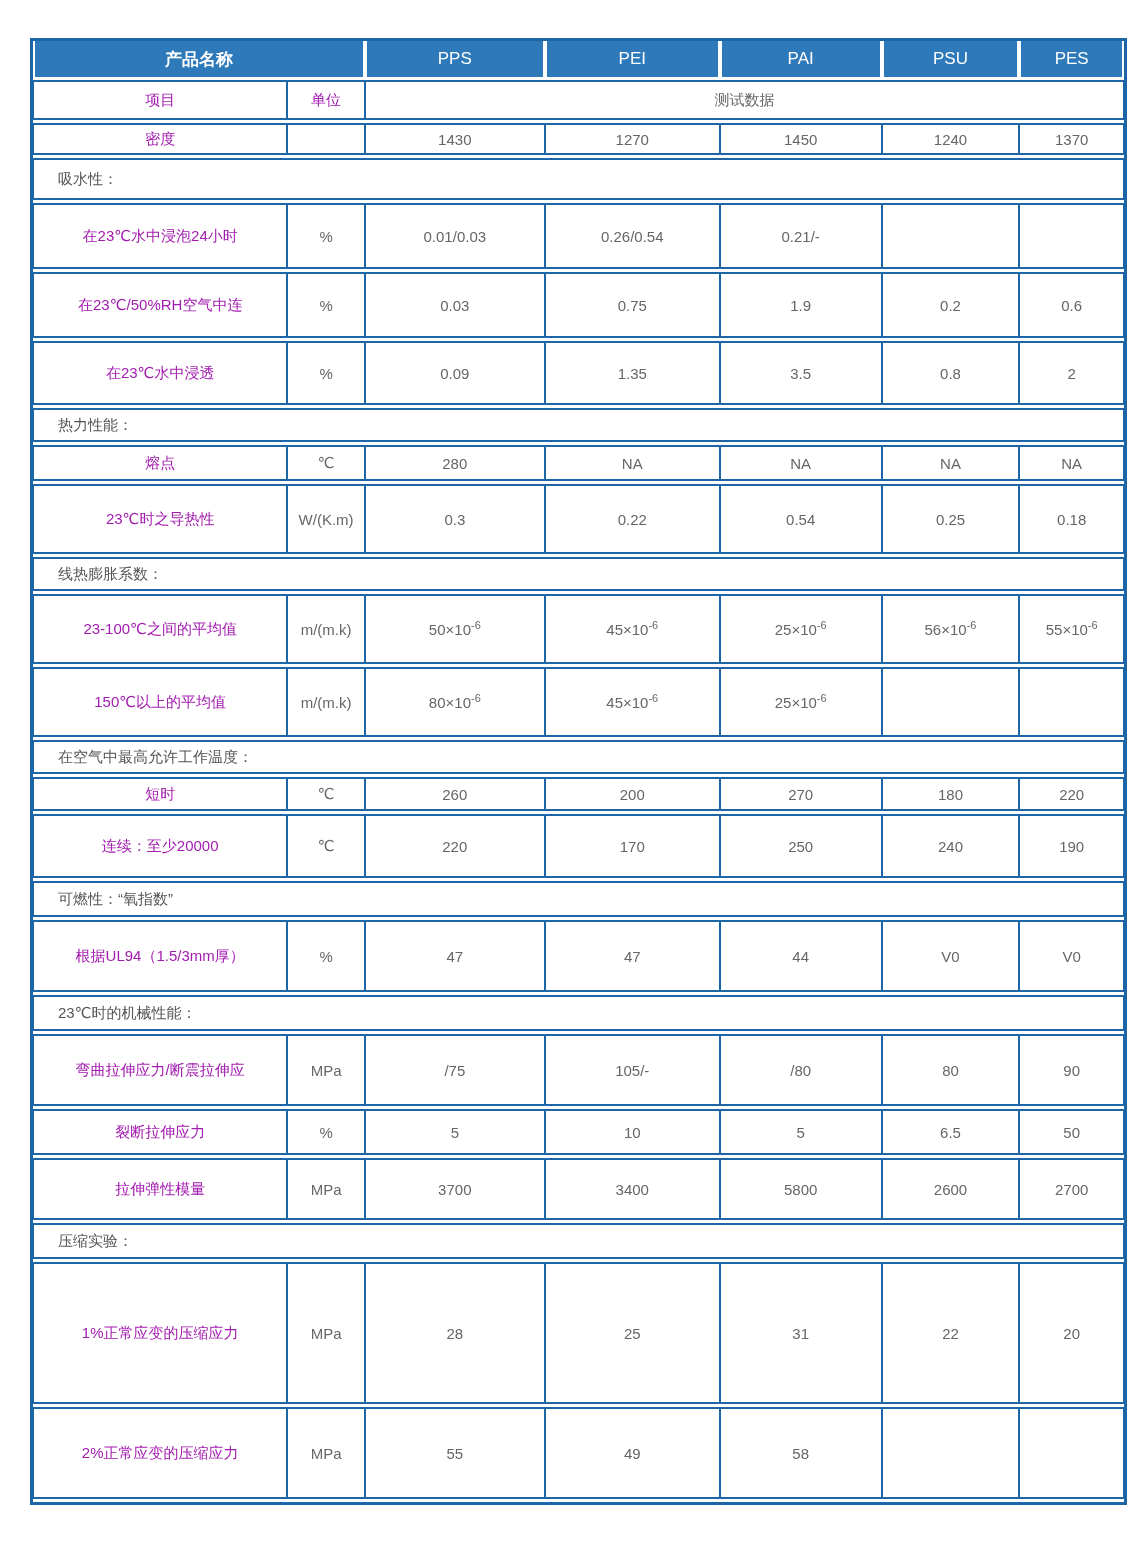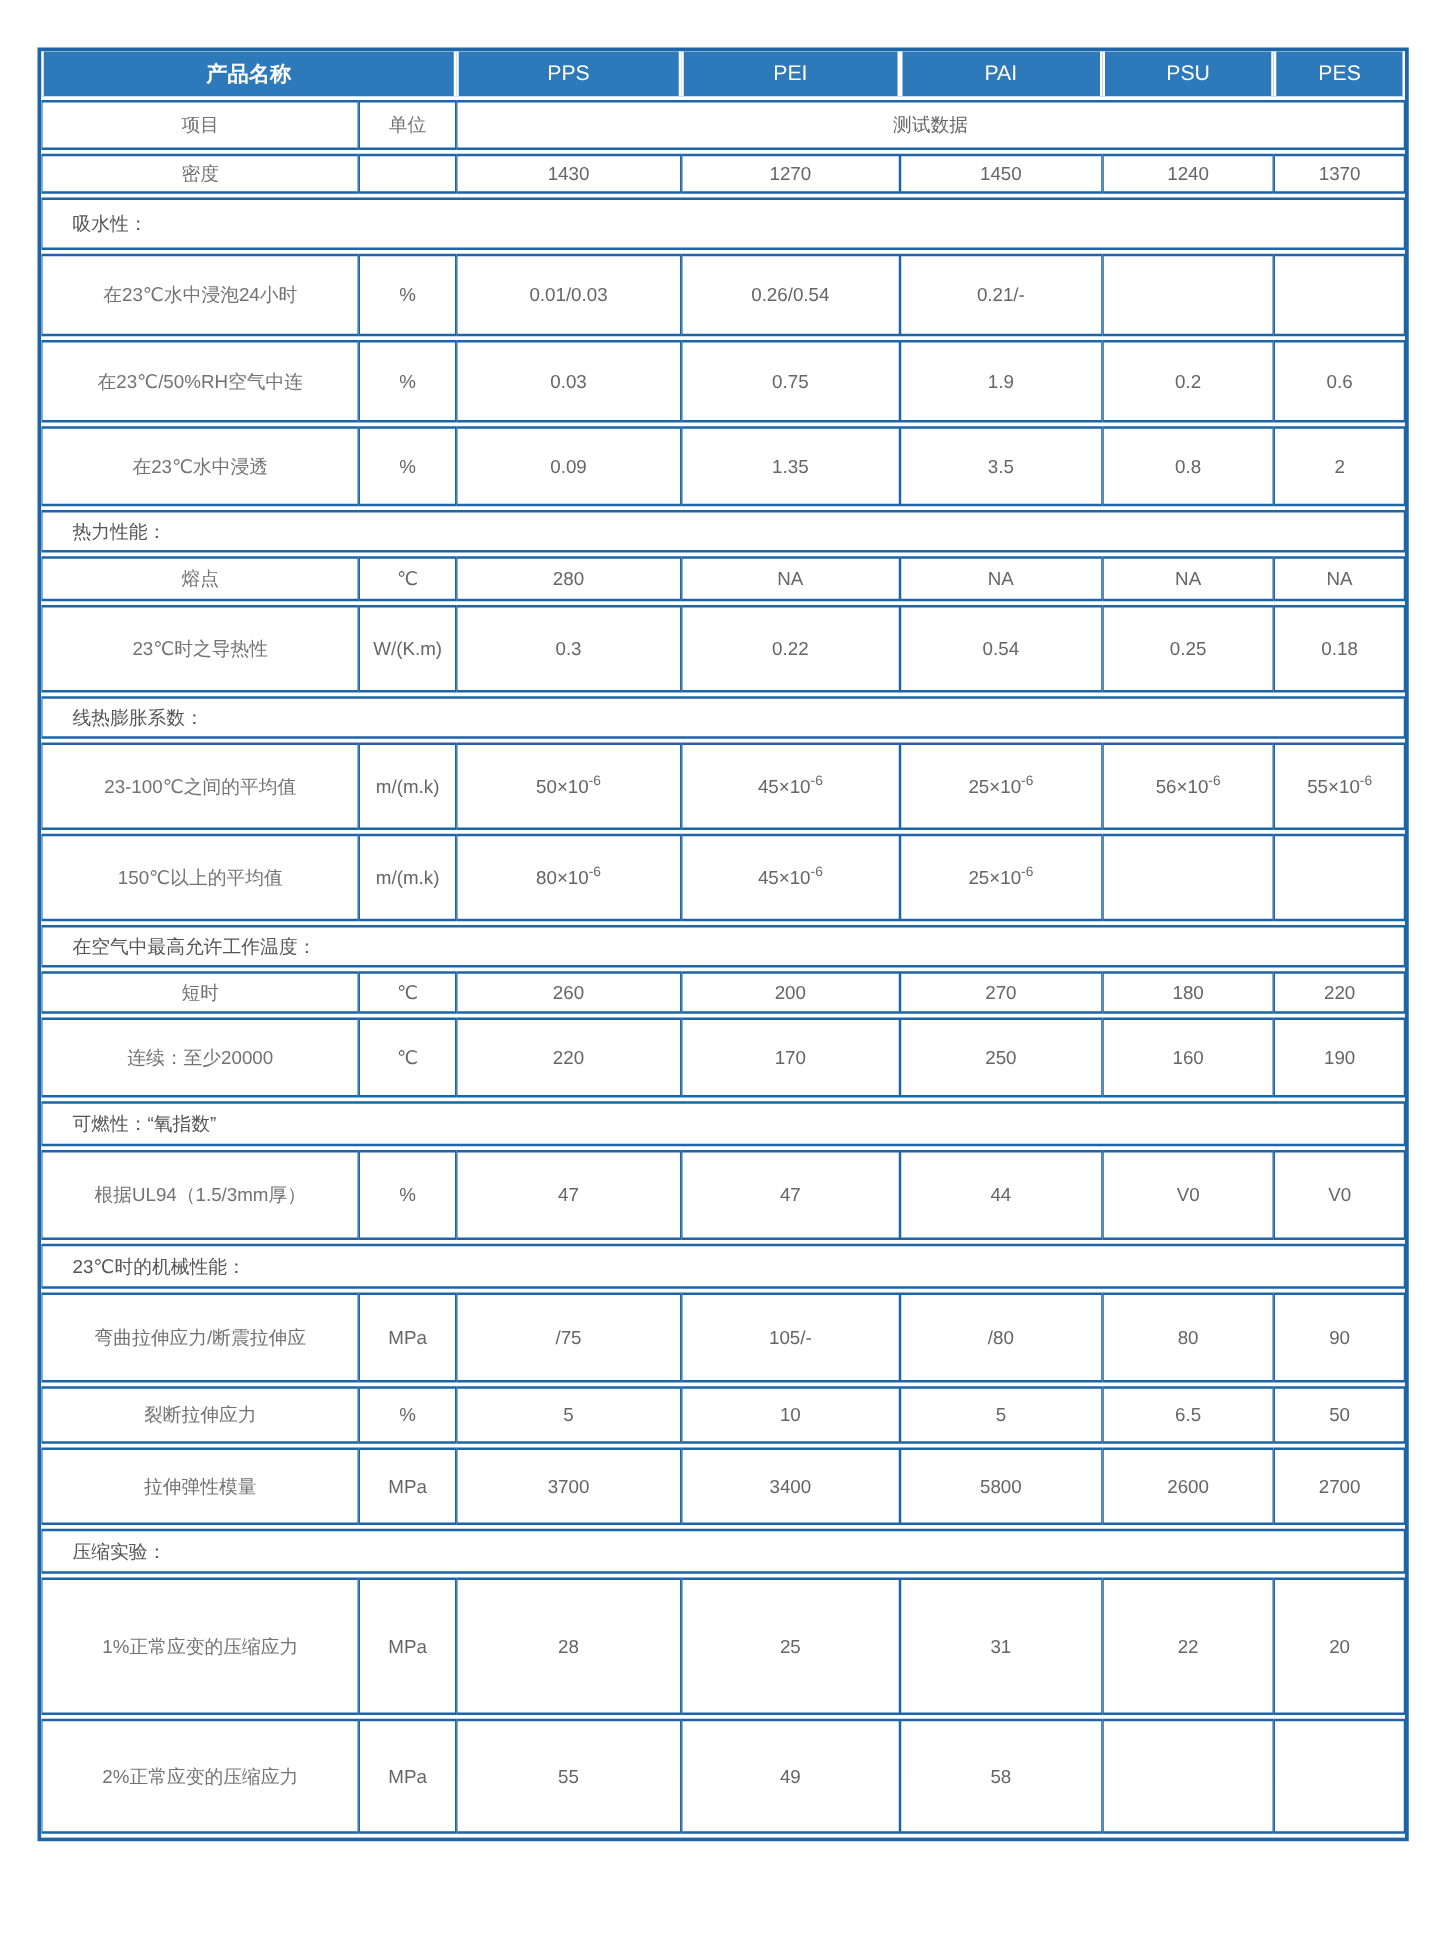--- a/index.html
+++ b/index.html
@@ -56,21 +56,21 @@
     border-left: 1px solid #1e65a7;
     border-right: 1px solid #1e65a7;
     text-align: center;
     vertical-align: middle;
     font-size: 15px;
     color: #666666;
     padding: 2px 4px;
     box-sizing: border-box;
     overflow: hidden;
   }
-  td.cell.label { color: #737373; }
+  td.cell.label { color: #a21caf; }
   td.cell.section {
     text-align: left;
     padding-left: 24px;
     color: #555555;
   }
   td.cell sup {
     font-size: 11px;
     line-height: 0;
     vertical-align: super;
   }
@@ -198,21 +198,21 @@
             <td class="cell val">270</td>
             <td class="cell val">180</td>
             <td class="cell val">220</td>
           </tr>
           <tr style="height: 64px;">
             <td class="cell label">连续：至少20000</td>
             <td class="cell">℃</td>
             <td class="cell val">220</td>
             <td class="cell val">170</td>
             <td class="cell val">250</td>
-            <td class="cell val">160</td>
+            <td class="cell val">240</td>
             <td class="cell val">190</td>
           </tr>
           <tr style="height: 36px;">
             <td class="cell section" colspan="7">可燃性：“氧指数”</td>
           </tr>
           <tr style="height: 72px;">
             <td class="cell label">根据UL94（1.5/3mm厚）</td>
             <td class="cell">%</td>
             <td class="cell val">47</td>
             <td class="cell val">47</td>
@@ -246,21 +246,21 @@
             <td class="cell">MPa</td>
             <td class="cell val">3700</td>
             <td class="cell val">3400</td>
             <td class="cell val">5800</td>
             <td class="cell val">2600</td>
             <td class="cell val">2700</td>
           </tr>
           <tr style="height: 36px;">
             <td class="cell section" colspan="7">压缩实验：</td>
           </tr>
-          <tr style="height: 110px;">
+          <tr style="height: 142px;">
             <td class="cell label">1%正常应变的压缩应力</td>
             <td class="cell">MPa</td>
             <td class="cell val">28</td>
             <td class="cell val">25</td>
             <td class="cell val">31</td>
             <td class="cell val">22</td>
             <td class="cell val">20</td>
           </tr>
           <tr style="height: 92px;">
             <td class="cell label">2%正常应变的压缩应力</td>

